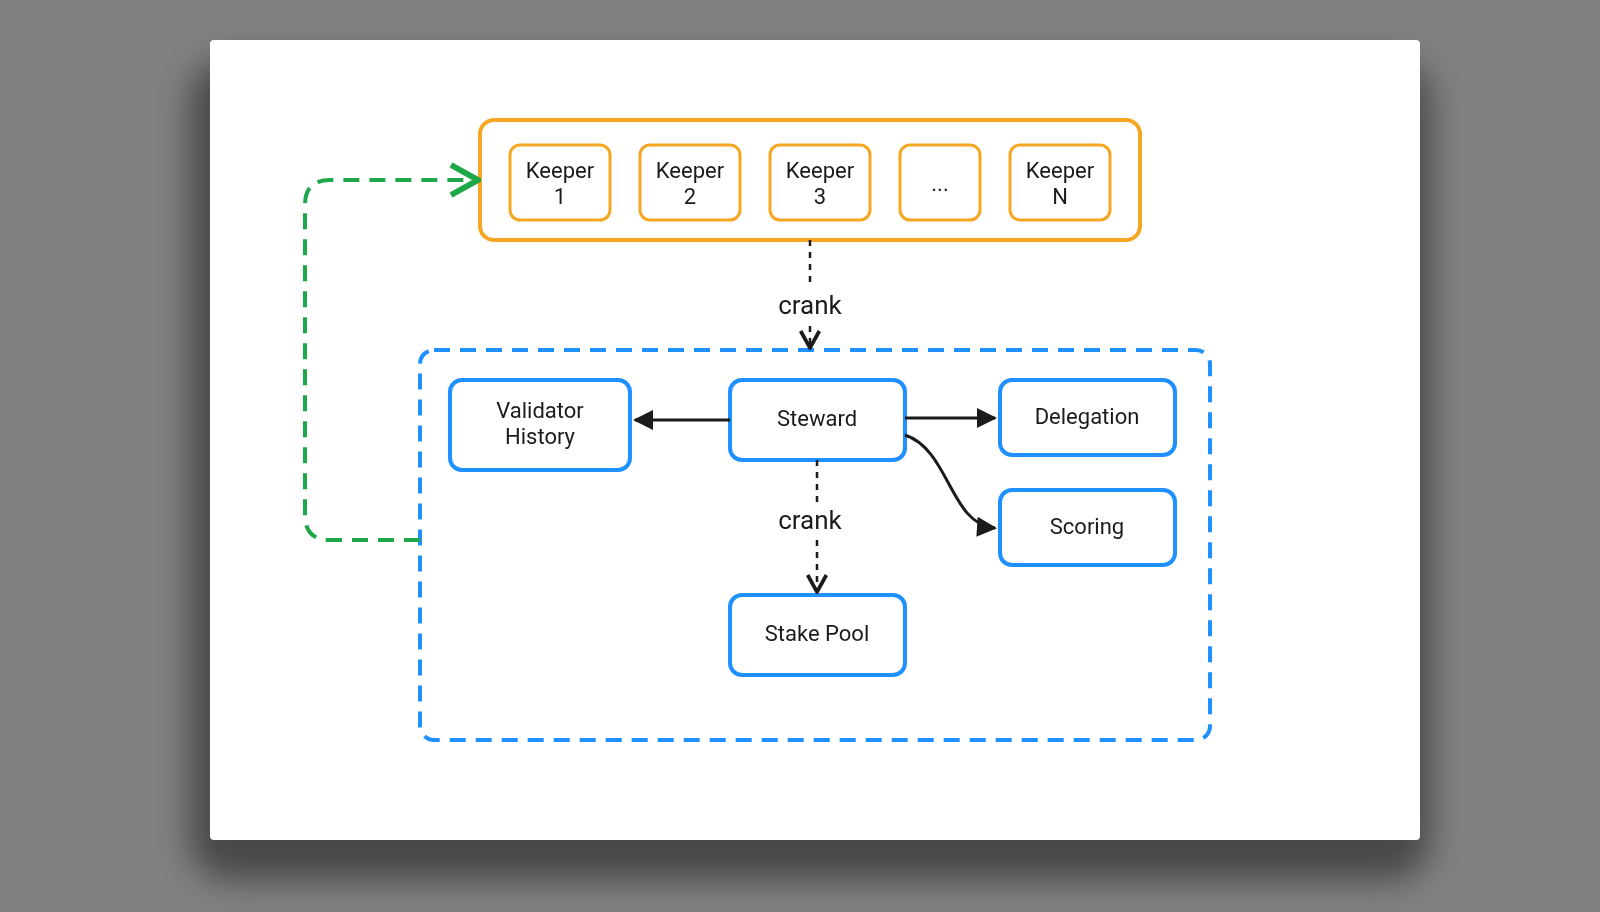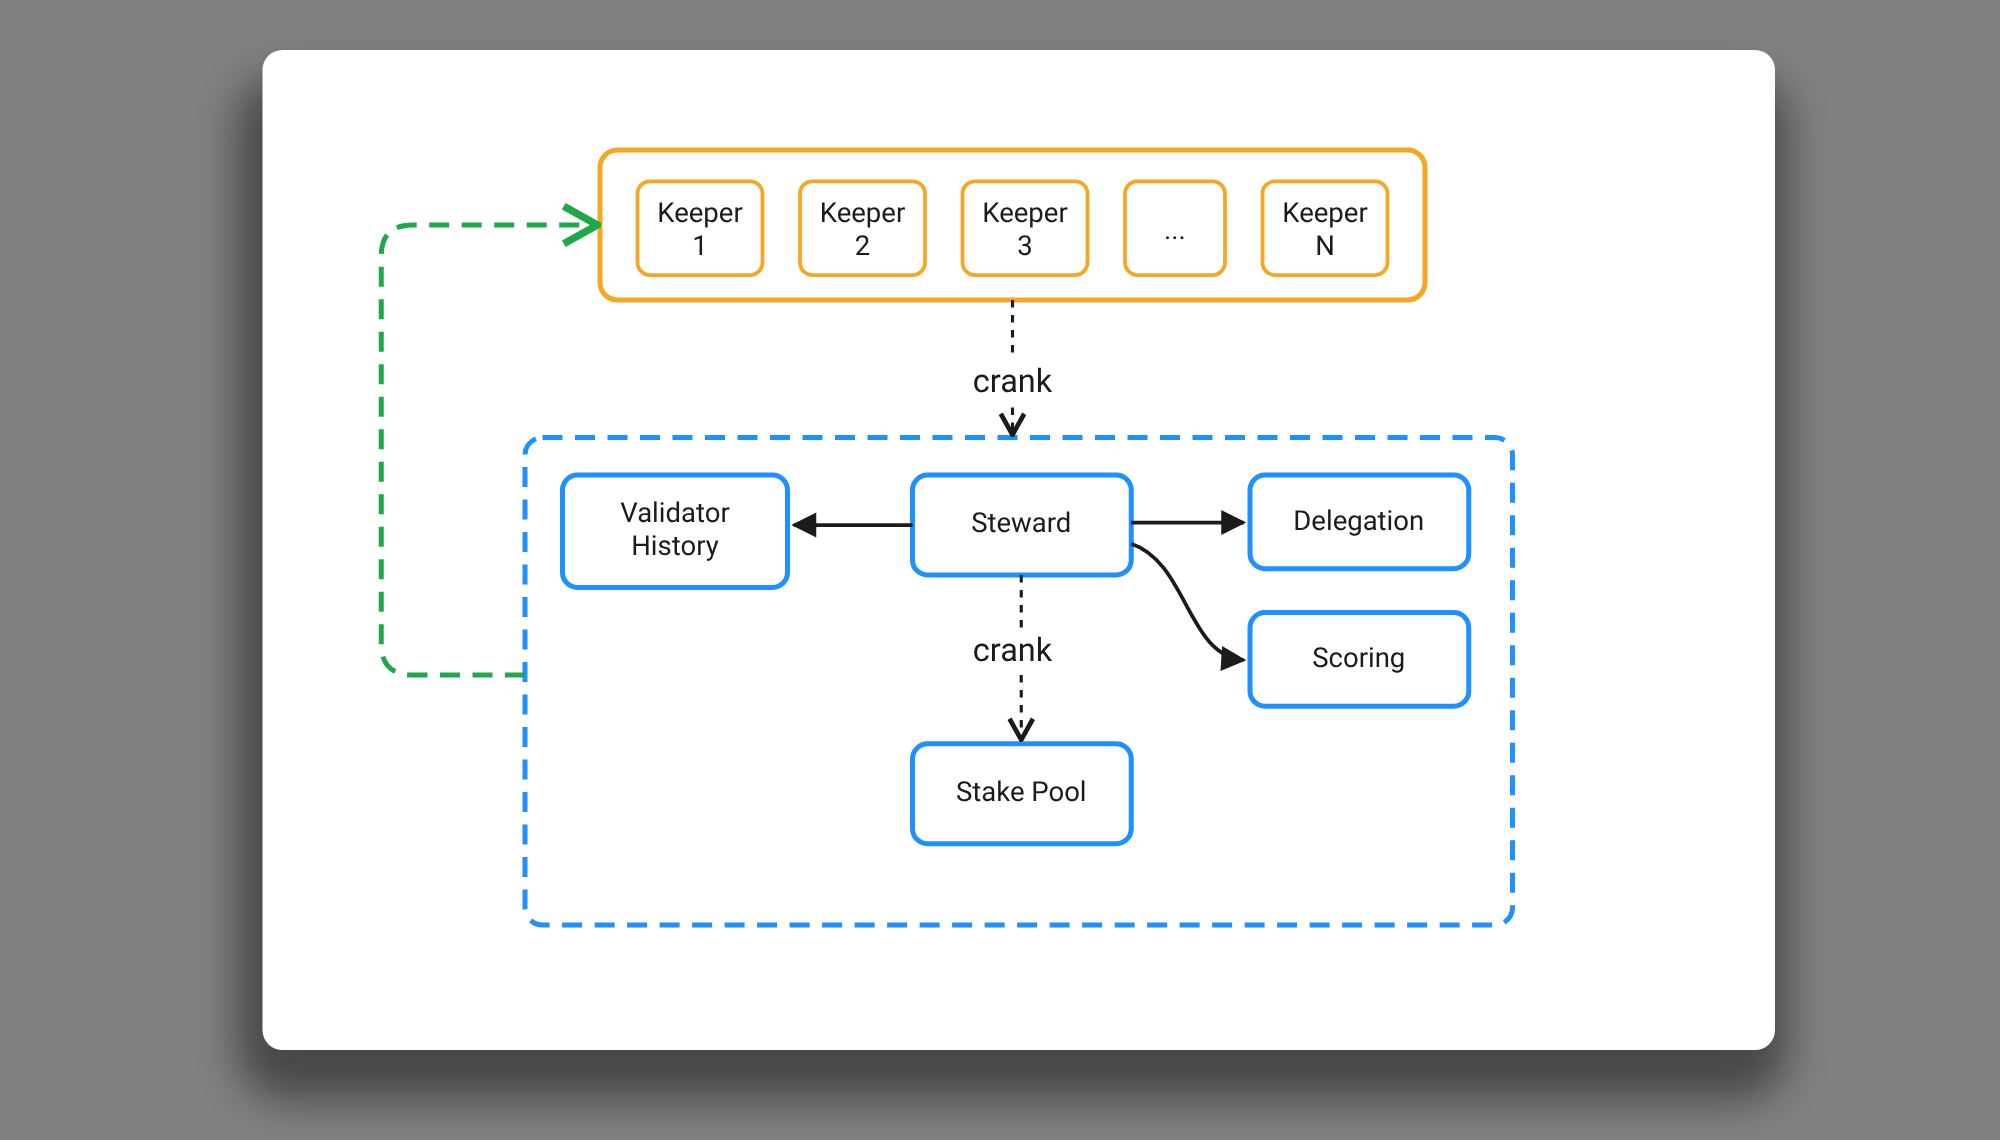--- a/index.html
+++ b/index.html
@@ -1,18 +1,18 @@
 <!DOCTYPE html>
 <html><head>
 <meta charset="utf-8">
 <style>
   html,body{margin:0;padding:0;width:1600px;height:912px;background:#808080;font-family:-apple-system,BlinkMacSystemFont,"Segoe UI",Roboto,Helvetica,Arial,sans-serif;}
   .stage{position:relative;width:1600px;height:912px;}
   .shadow{position:absolute;left:190px;top:60px;width:1240px;height:820px;border-radius:40px;background:#1b1b1b;filter:blur(16px);opacity:0.55;}
-  .card{position:absolute;left:210px;top:40px;width:1210px;height:800px;background:#ffffff;border-radius:16px;overflow:hidden;}
+  .card{position:absolute;left:210px;top:40px;width:1210px;height:800px;background:#ffffff;border-radius:4px;overflow:hidden;}
   .svg{position:absolute;left:0;top:0;}
   .node-text{font-size:22px;fill:#1b1b1b;text-anchor:middle;dominant-baseline:middle;}
   .label-text{font-size:26px;fill:#1b1b1b;text-anchor:middle;dominant-baseline:middle;}
 </style>
 </head>
 <body>
 
 <div class="stage">
   <div class="shadow"></div>
   <div class="card">

